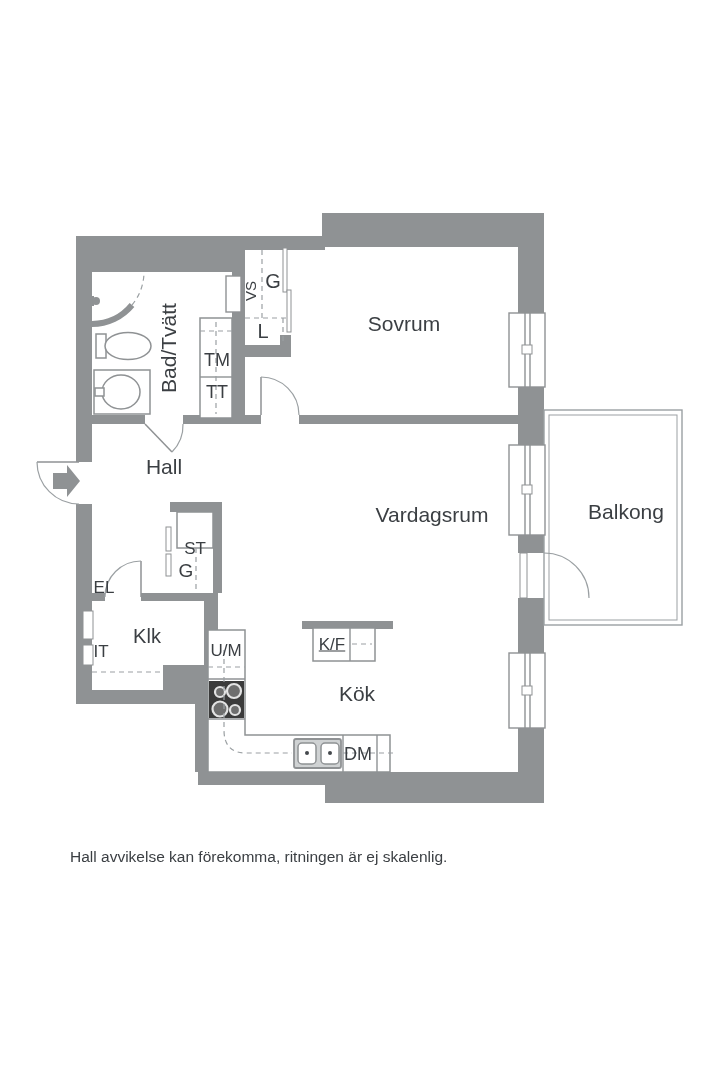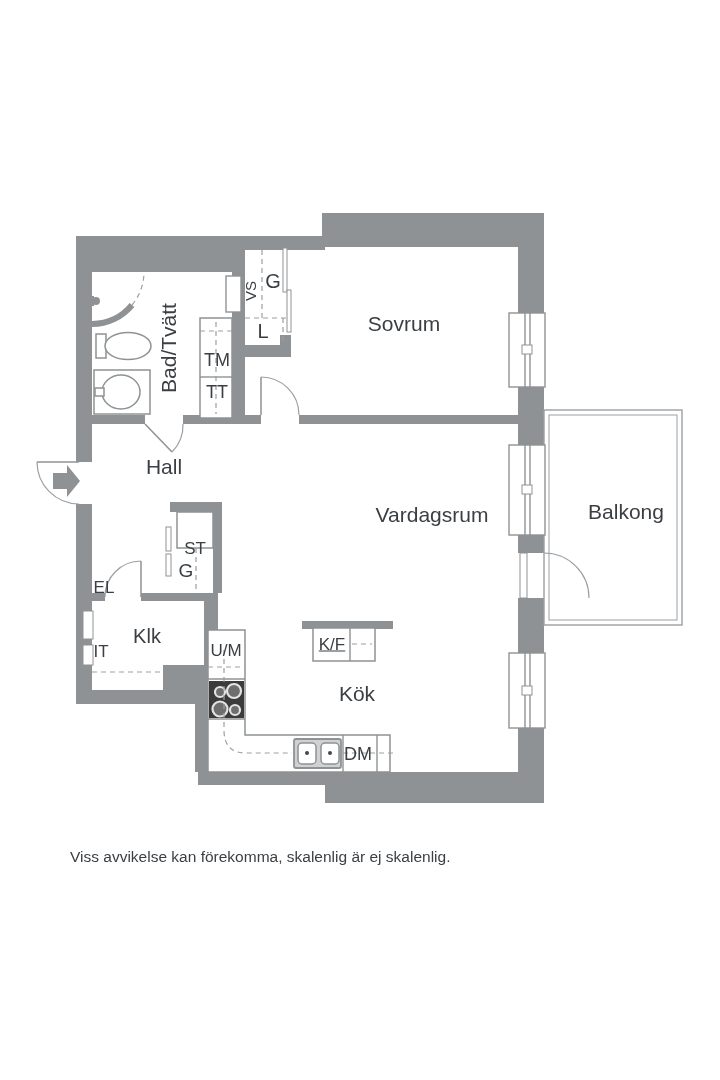--- a/index.html
+++ b/index.html
@@ -231,14 +231,14 @@
   <div class="lbl" style="left:217px;top:360px;font-size:18px;">TM</div>
   <div class="lbl" style="left:217px;top:392px;font-size:18px;">TT</div>
   <div class="lbl small" style="left:195px;top:548px;">ST</div>
   <div class="lbl" style="left:186px;top:570px;font-size:19px;">G</div>
   <div class="lbl small" style="left:104px;top:587px;">EL</div>
   <div class="lbl small" style="left:101px;top:651px;">IT</div>
   <div class="lbl small" style="left:226px;top:650px;">U/M</div>
   <div class="lbl small" style="left:332px;top:644px;text-decoration:underline;">K/F</div>
   <div class="lbl" style="left:358px;top:754px;font-size:18px;">DM</div>
 
-  <div id="disclaimer">Viss avvikelse kan förekomma, skalenlig är ej skalenlig.</div>
+  <div id="disclaimer">Hall avvikelse kan förekomma, ritningen är ej skalenlig.</div>
 </div>
 
 </body></html>

